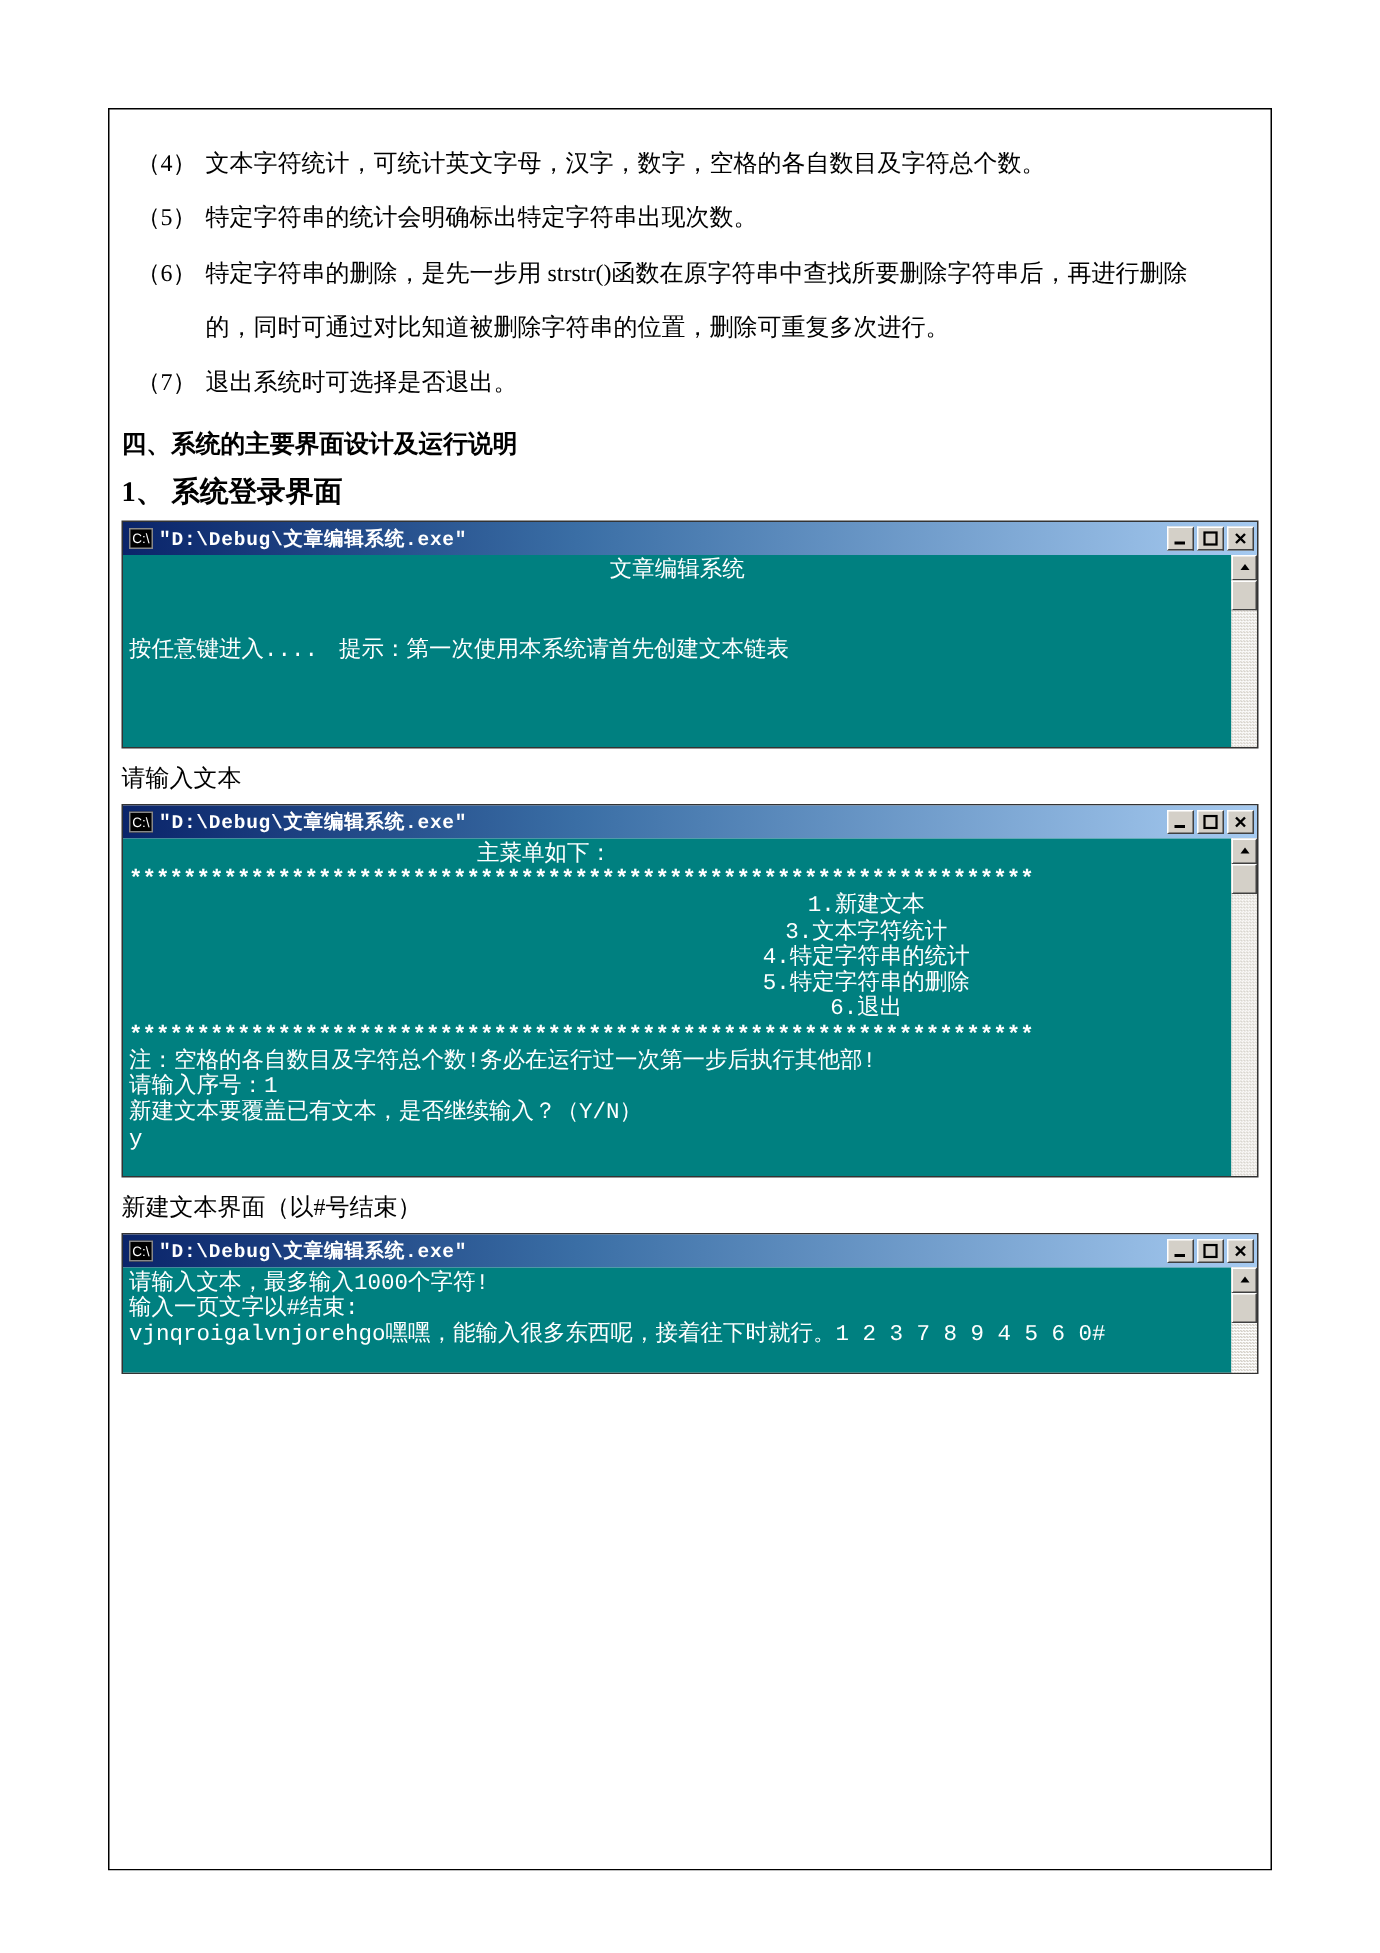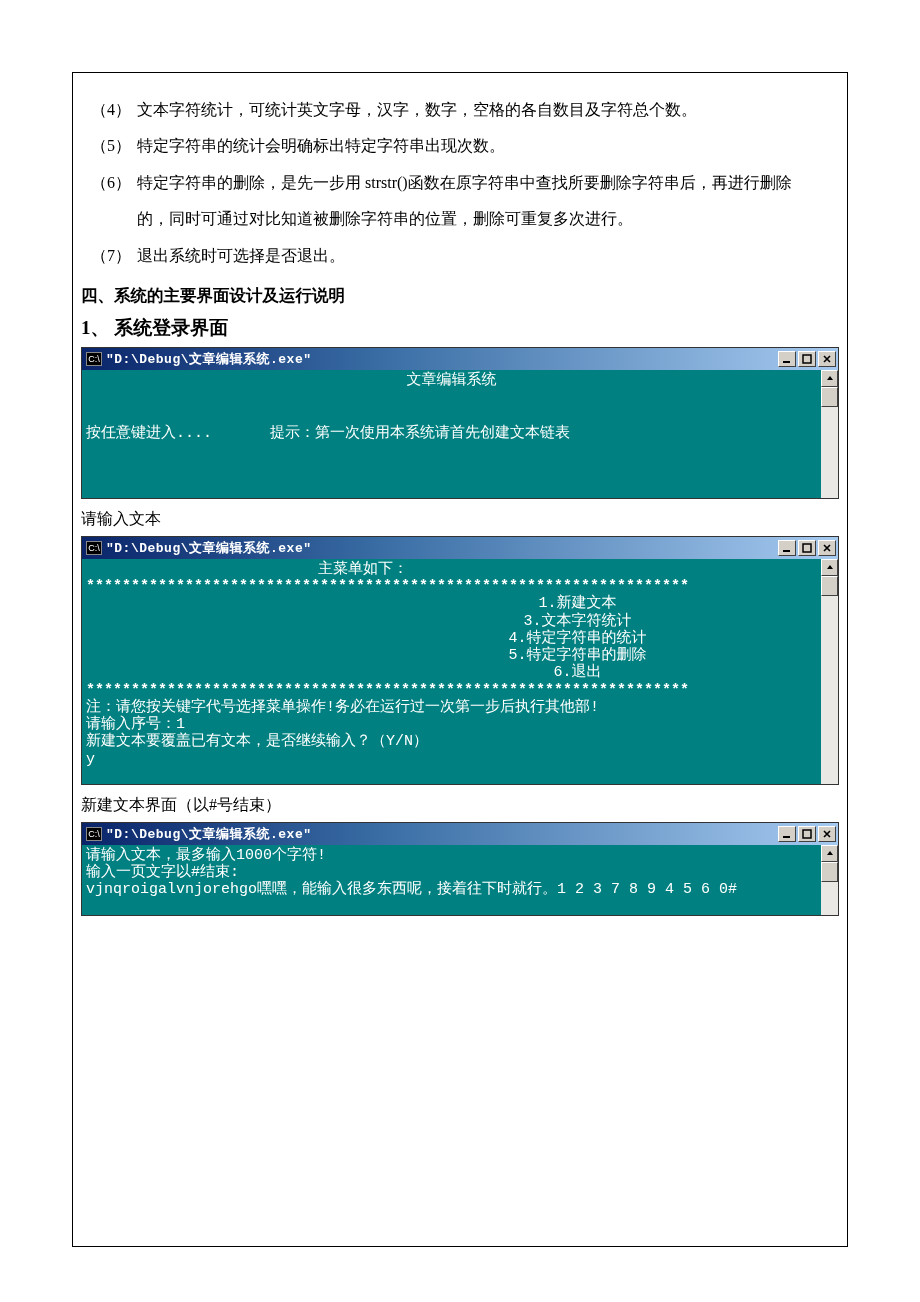--- a/index.html
+++ b/index.html
@@ -204,21 +204,21 @@
             <svg width="10" height="10">
               <path d="M2 2 L8 8 M8 2 L2 8" stroke="#000" stroke-width="1.6"></path>
             </svg>
           </span>
       </div>
     </div>
     <div class="console-body-row">
       <div class="console-body" style="min-height:128px;">
         <div class="center">文章编辑系统</div>
         <div style="height:36px"></div>
-        <div style="display:flex;gap:44px;">
+        <div style="display:flex;">
           <div style="width:140px;">按任意键进入....</div>
           <div style="flex:1;text-align:left;padding-left:0;">提示：第一次使用本系统请首先创建文本链表</div>
         </div>
       </div>
       <div class="vscroll">
         <div class="scroll-btn">
             <svg width="8" height="8">
               <path d="M4 2 L7 6 L1 6 Z" fill="#000"></path>
             </svg>
           </div>
@@ -257,21 +257,21 @@
         <div class="menu-title">主菜单如下：</div>
         <div class="stars">*******************************************************************</div>
         <div class="menu-block">
           <div>1.新建文本</div>
           <div>3.文本字符统计</div>
           <div>4.特定字符串的统计</div>
           <div>5.特定字符串的删除</div>
           <div>6.退出</div>
         </div>
         <div class="stars">*******************************************************************</div>
-        <div>注：请您按关键字代号选择菜单操作!务必在运行过一次第一步后执行其他部!</div>
+        <div>注：空格的各自数目及字符总个数!务必在运行过一次第一步后执行其他部!</div>
         <div>请输入序号：1</div>
         <div>新建文本要覆盖已有文本，是否继续输入？（Y/N）</div>
         <div>y</div>
       </div>
       <div class="vscroll">
         <div class="scroll-btn">
             <svg width="8" height="8">
               <path d="M4 2 L7 6 L1 6 Z" fill="#000"></path>
             </svg>
           </div>

